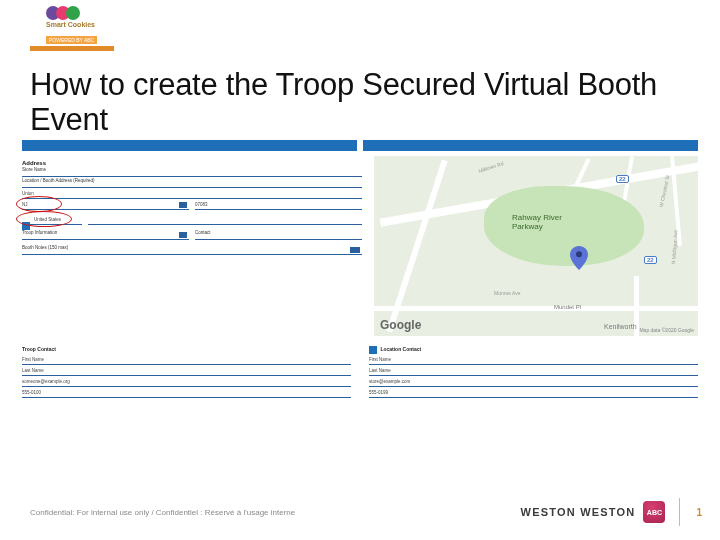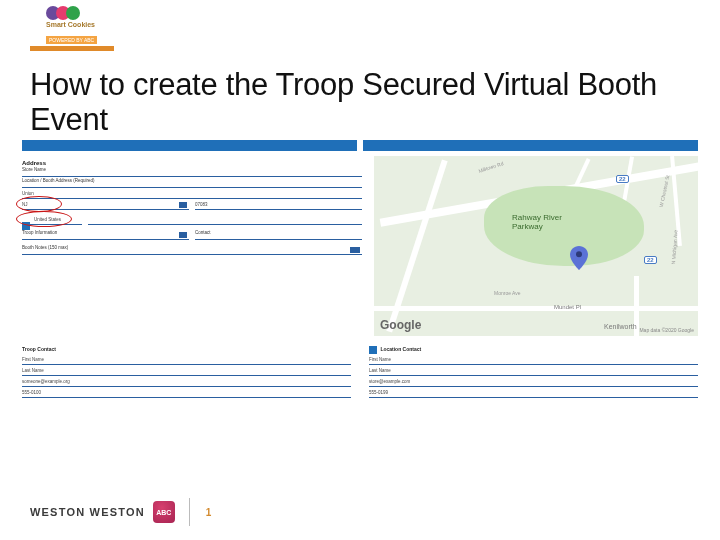--- a/index.html
+++ b/index.html
@@ -229,20 +229,21 @@
         <div class="bb-col">
           <div class="bb-line">
             <span class="v">555-0199</span>
           </div>
         </div>
       </div>
   </div>
 </div>
 
 <div class="footer">
+  <span class="conf">Confidential: For internal use only / Confidentiel : Réservé à l'usage interne</span>
   <div class="brand">
     <span class="weston"><b>WESTON</b> <span class="foods">WESTON</span></span>
     <div class="abc-badge">
         <span>ABC</span>
       </div>
     <div class="divider"></div>
     <span class="pagenum">1</span>
   </div>
 </div>
 

